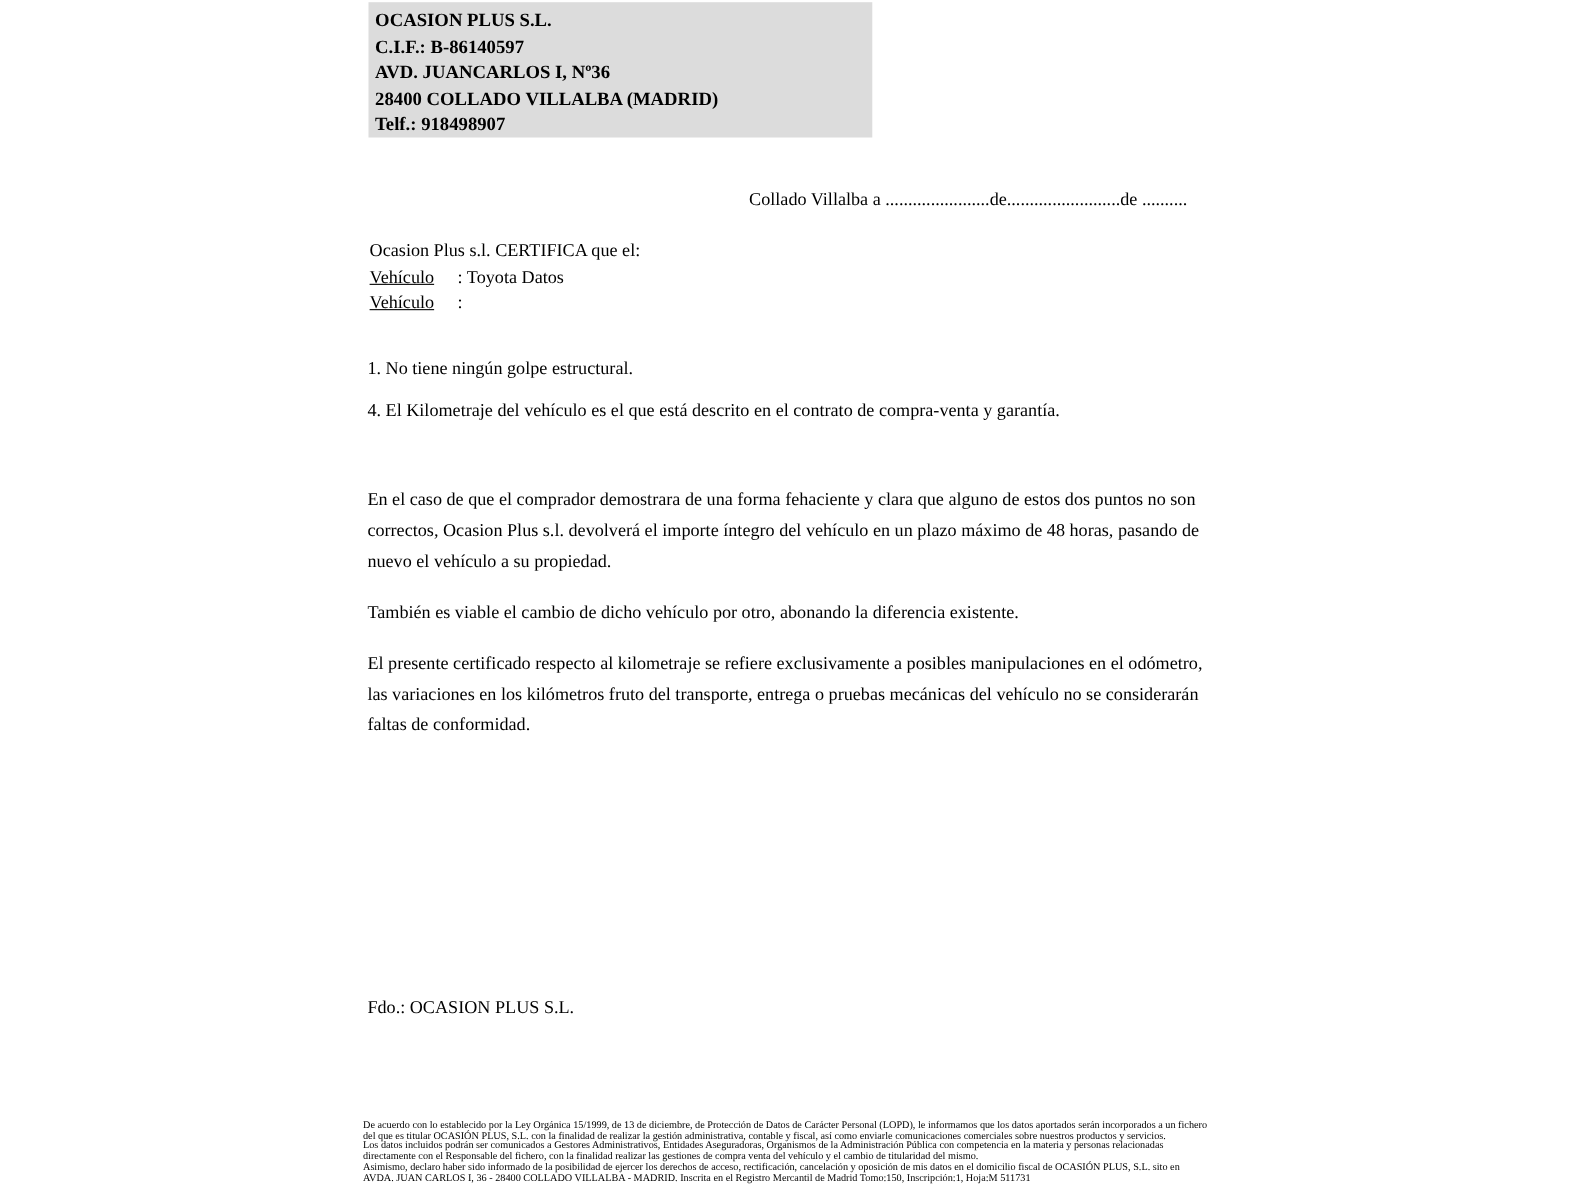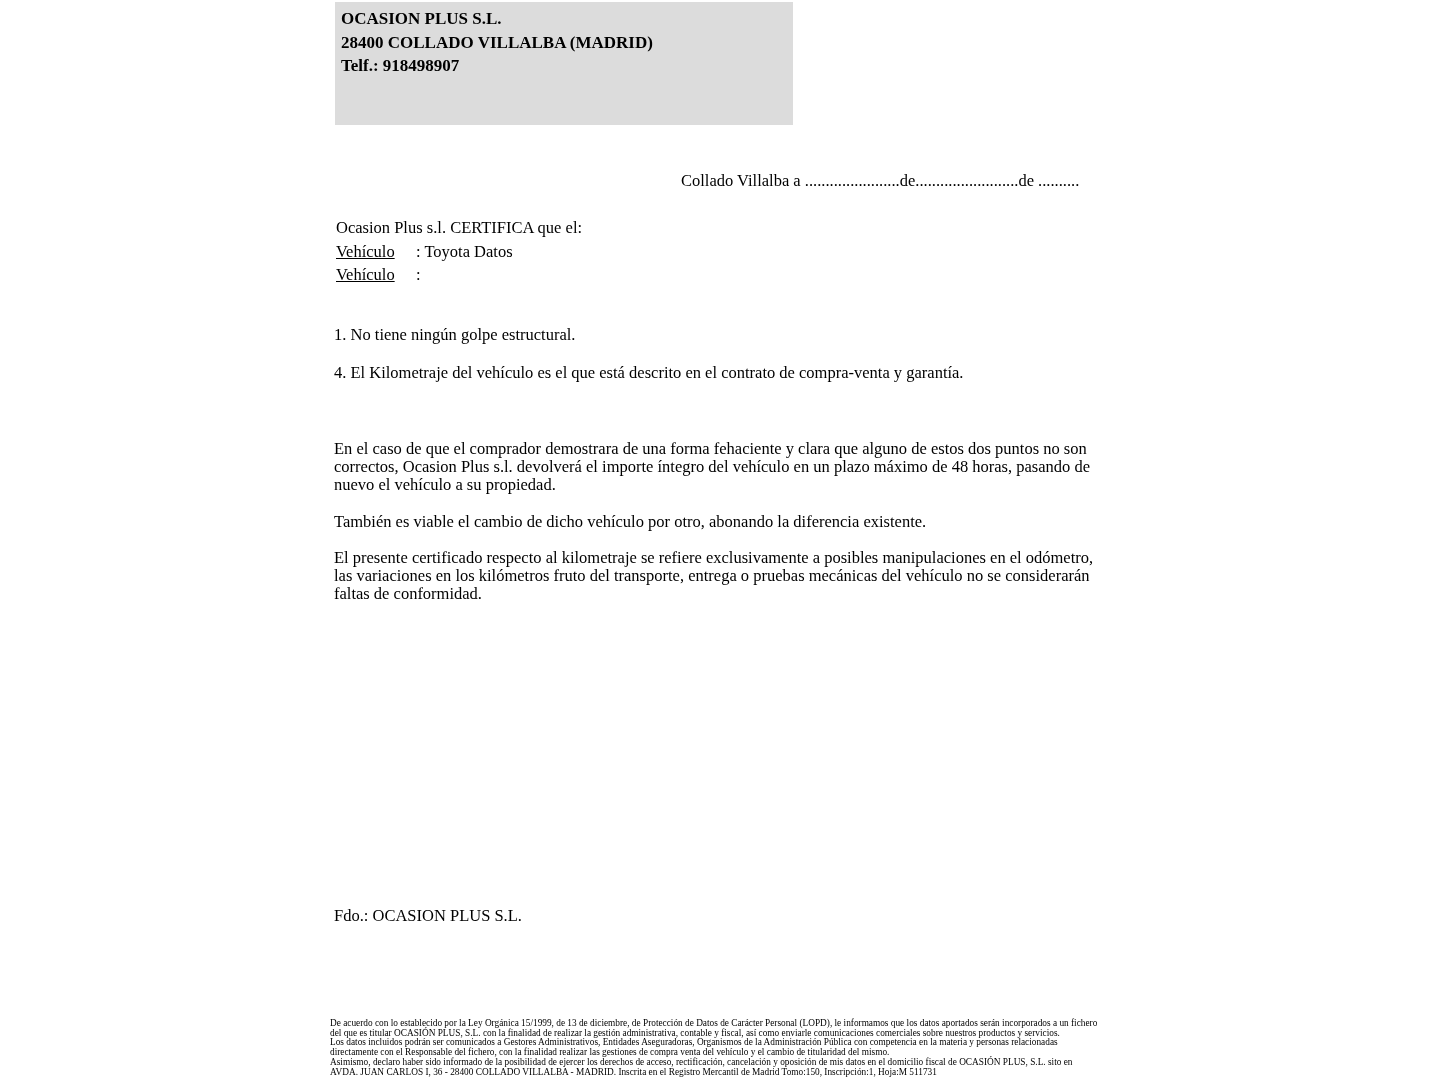--- a/index.html
+++ b/index.html
@@ -58,21 +58,21 @@
   .point-2 { top: 363px; }
 
   .body-paragraphs {
     position: absolute;
     left: 334px;
     top: 440px;
     width: 760px;
     font-size: 16.5px;
   }
   .body-paragraphs p {
-    line-height: 18px;
+    line-height: 28px;
     margin-bottom: 18.5px;
   }
 
   .signature {
     position: absolute;
     left: 334px;
     top: 862px;
     font-size: 16.5px;
     white-space: nowrap;
     margin-top: 44px;
@@ -89,20 +89,22 @@
     line-height: 9.7px;
   }
 </style>
 </head>
 <body>
 
 <div class="page">
 
   <div class="company-box">
     <div class="line">OCASION PLUS S.L.</div>
+    <div class="line">C.I.F.: B-86140597</div>
+    <div class="line">AVD. JUANCARLOS I, Nº36</div>
     <div class="line">28400 COLLADO VILLALBA (MADRID)</div>
     <div class="line">Telf.: 918498907</div>
   </div>
 
   <div class="date-line">Collado Villalba a .......................de.........................de ..........</div>
 
   <div class="certify-block">
     <div class="row">Ocasion Plus s.l. CERTIFICA que el:</div>
     <div class="row">
       <span class="label-cell"><span class="underlined">Vehículo</span></span><span>: Toyota Datos</span>

